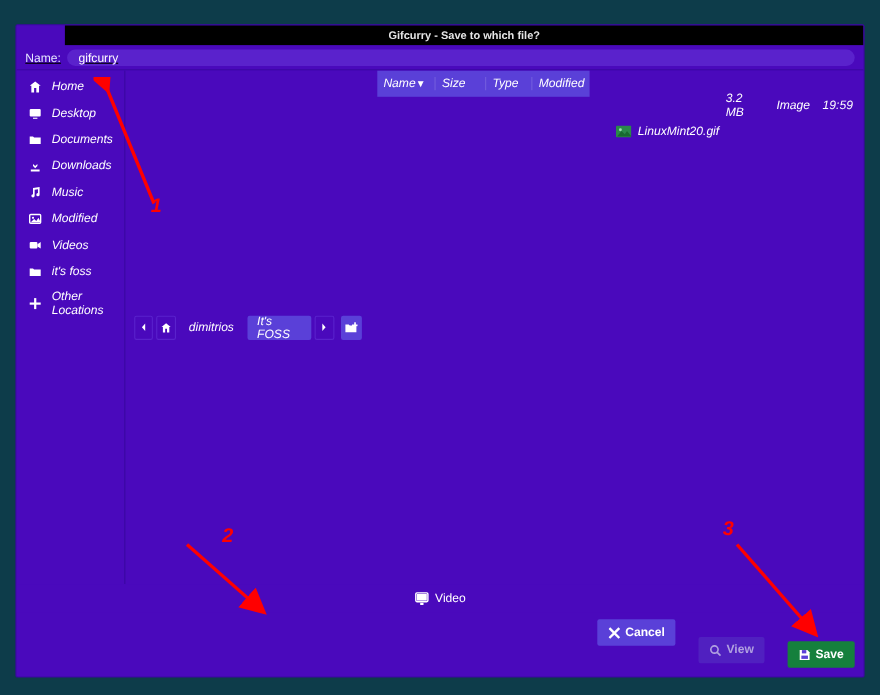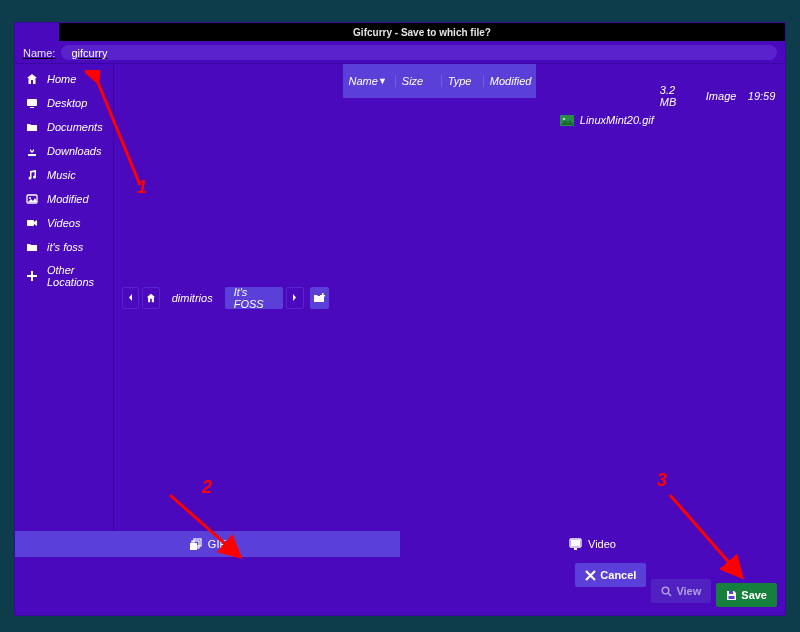--- a/index.html
+++ b/index.html
@@ -14,36 +14,36 @@
   .sidebar { width: 114px; background: #4a09bc; padding: 3px 0; }
   .side-item { display: flex; align-items: center; gap: 8px; padding: 5px 10px; color: #fff; font-size: 11px; cursor: pointer; }
   .side-item .icon { width: 14px; height: 14px; display: inline-flex; align-items: center; justify-content: center; flex-shrink: 0; }
   .content { flex: 1; display: flex; flex-direction: row; background: #4a09bc; border-left: 1px solid #3a08a0; }
   .breadcrumb { display: flex; align-items: center; gap: 3px; padding: 6px 8px; }
   .bc-btn { width: 20px; height: 22px; background: #4a09bc; border: 1px solid #5a22cc; border-radius: 2px; display: inline-flex; align-items: center; justify-content: center; color: #fff; cursor: pointer; font-size:10px;}
   .bc-seg { height: 22px; padding: 0 9px; background: transparent; color: #fff; font-size: 11px; display: inline-flex; align-items: center; cursor: pointer; border-radius:2px;}
   .bc-seg.active { background: #5a40d8; }
   .bc-spacer { flex: 1; }
   .new-folder { width: 22px; height: 22px; background: #5a40d8; border-radius: 2px; display: inline-flex; align-items: center; justify-content: center; color: #fff; cursor: pointer; }
-  .table-head { display: flex; align-items: center; background: #5a40d8; height: 34px; font-size: 11px; color: #fff; margin: 0 6px; }
+  .table-head { display: flex; align-items: center; background: #5a40d8; height: 24px; font-size: 11px; color: #fff; margin: 0 6px; }
   .th { padding: 0 6px; border-right: 1px solid rgba(255,255,255,0.15); }
   .th-name { flex: 1; display:flex; align-items:center; justify-content:space-between;}
   .th-size { width: 46px; }
   .th-type { width: 42px; }
   .th-mod { width: 52px; border-right:none;}
   .row { display: flex; align-items: center; padding: 2px 6px; margin: 0 6px; font-size: 11px; color: #fff; }
-  .row .cell-name { flex: 1; display:flex; align-items:center; gap:6px; padding-left:6px;margin-top:48px;}
+  .row .cell-name { flex: 1; display:flex; gap:6px; padding-left:6px;margin-top:48px;}
   .row .cell-size { width: 46px; padding:0 6px; }
   .row .cell-type { width: 42px; padding:0 6px; }
   .row .cell-mod { width: 52px; padding:0 6px; }
   .format-bar { display: flex; height: 26px; margin: 0; }
   .fmt { flex: 1; display: flex; align-items: center; justify-content: center; gap: 6px; font-size: 11px; color: #fff; cursor: pointer; }
   .fmt.gif { background: #5a40d8; }
   .fmt.video { background: #4a09bc; }
-  .button-bar { display: flex; justify-content: flex-end; gap: 5px; padding: 6px 8px 8px 8px; }
+  .button-bar { display: flex; justify-content: flex-end; gap: 21px; padding: 6px 8px 8px 8px; }
   .btn { height: 24px; padding: 0 10px; border-radius: 2px; display: inline-flex; align-items: center; gap: 4px; font-size: 11px; color: #fff; cursor: pointer; font-weight:bold;}
   .btn.cancel { background: #5a40d8; }
   .btn.view { background: #5020c0; color:#b0a0e0;margin-top:16px; }
   .btn.save { background: #15803d; margin-top: 20px; }
   svg { display: block; }
   .arrow-svg { position: absolute; pointer-events: none; }
   .num-label { position: absolute; color: #ff0000; font-size: 18px; font-weight: bold; font-style: italic; pointer-events:none;}
   .filelist { flex:1; }
   .sort-arrow { font-size:9px; margin-right:2px;}
 </style>
@@ -198,30 +198,20 @@
           </div>
           <div class="cell-size">3.2 MB</div>
           <div class="cell-type">Image</div>
           <div class="cell-mod">19:59</div>
         </div>
       </div>
     </div>
   </div>
 
   <div class="format-bar">
-    <div class="fmt gif">
-      <span>
-          <svg width="13" height="13" viewBox="0 0 13 13" fill="#fff">
-            <rect x="1" y="5" width="7" height="7"></rect>
-            <rect x="3" y="3" width="7" height="7" fill="none" stroke="#fff" stroke-width="1.2"></rect>
-            <rect x="5" y="1" width="7" height="7" fill="none" stroke="#fff" stroke-width="1.2"></rect>
-          </svg>
-        </span>
-      <span>GIF</span>
-    </div>
     <div class="fmt video">
       <span>
           <svg width="13" height="12" viewBox="0 0 13 12" fill="#fff">
             <rect x="1" y="1" width="11" height="8" rx="1" fill="none" stroke="#fff" stroke-width="1.3"></rect>
             <rect x="2" y="2" width="9" height="6" fill="#fff"></rect>
             <rect x="5" y="10" width="3" height="2"></rect>
           </svg>
         </span>
       <span>Video</span>
     </div>

